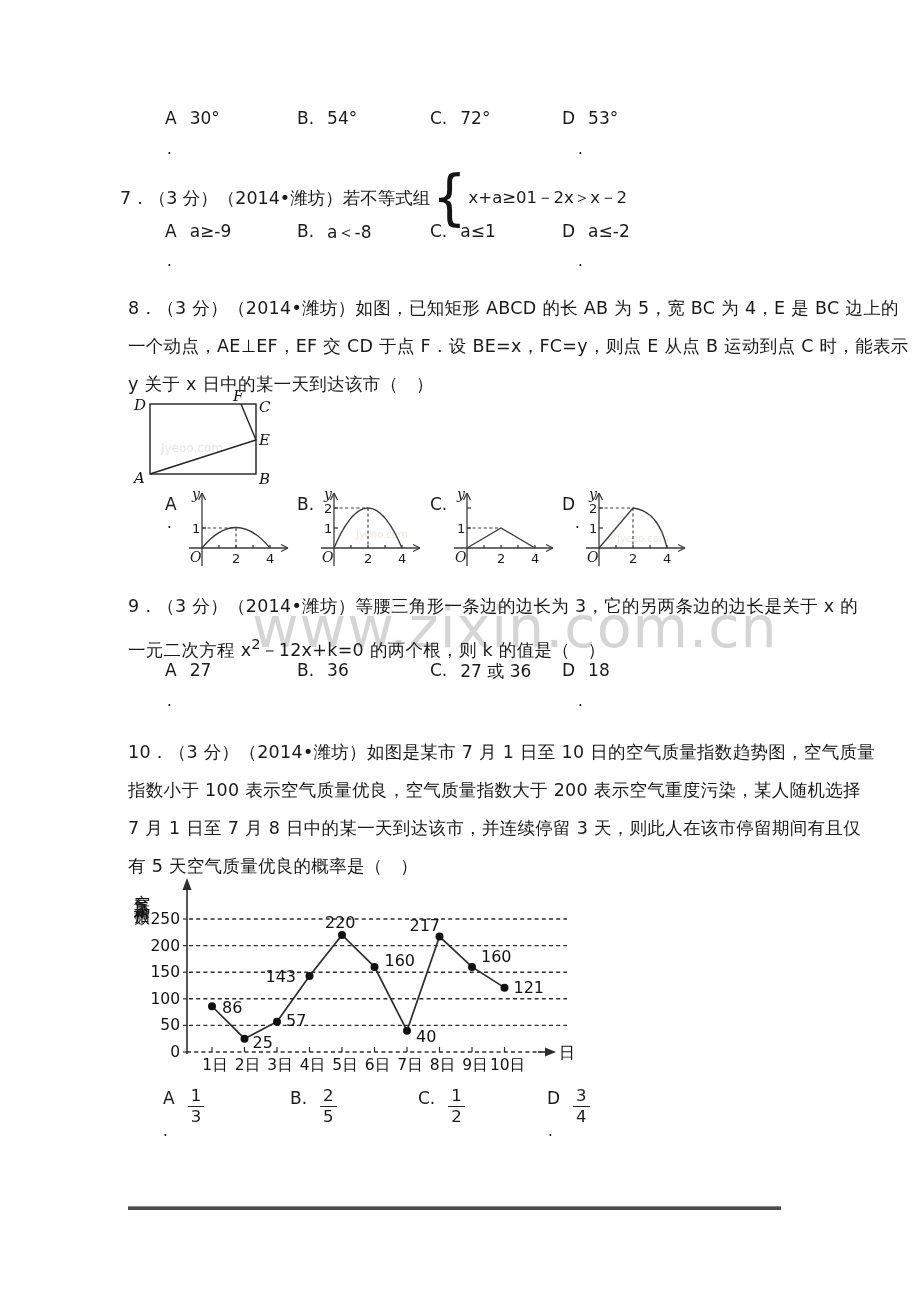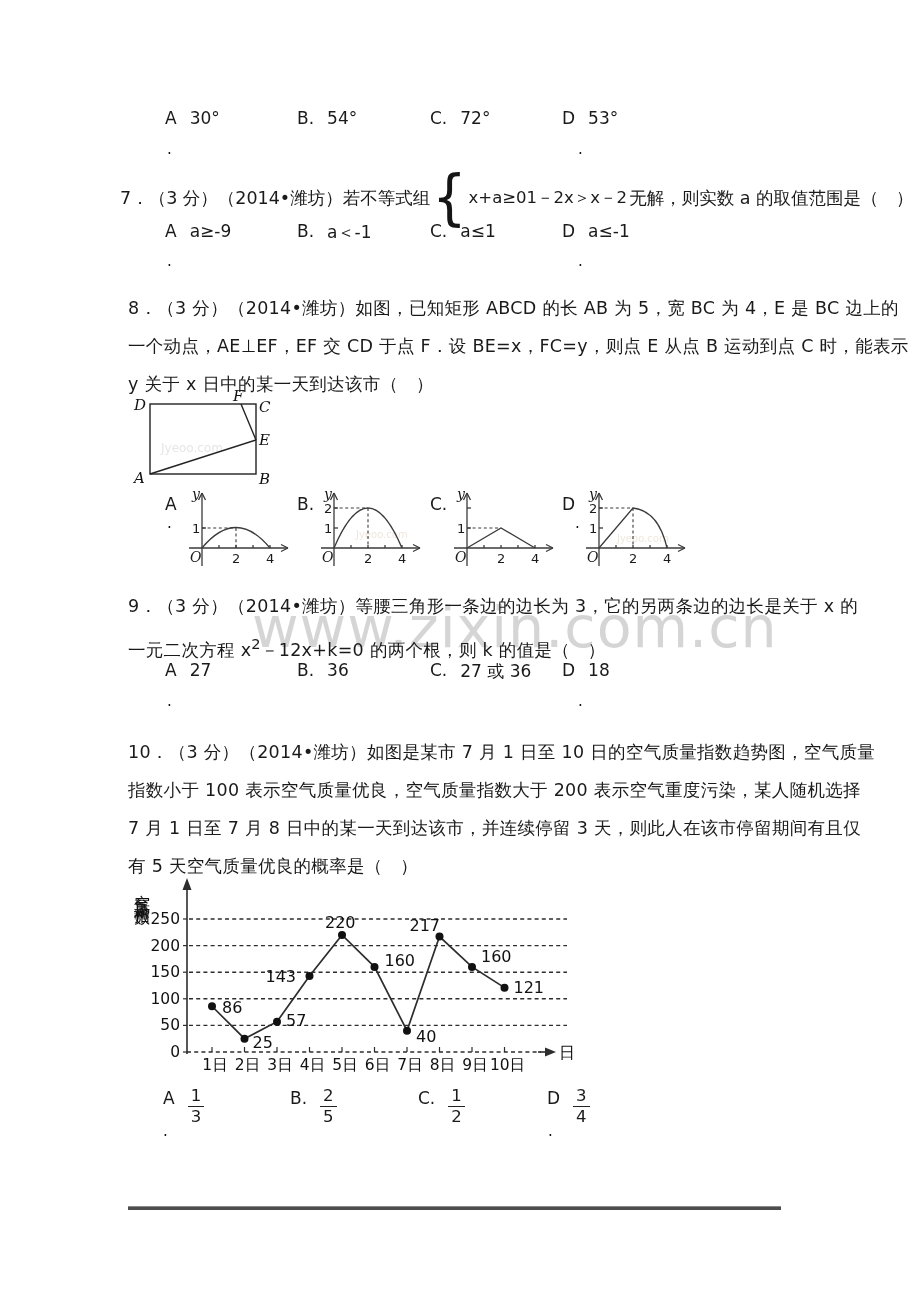--- a/index.html
+++ b/index.html
@@ -91,38 +91,37 @@
 
 <div class="q7wrap z1">
   <span>7．（3 分）（2014•潍坊）若不等式组</span>
   <span class="ineq">
     <span class="brace">{</span>
     <span class="sys">
       <span>x+a≥0</span>
       <span>1－2x＞x－2</span>
     </span>
   </span>
-  <span>无解，则实数 a 的取值范围是（　）</span>
 </div>
 <div class="optrow z1" style="top:221px">
   <span class="opt p1">
       <span class="lbl">A</span>
       <span class="val">a≥-9</span>
     </span>
   <span class="opt p2">
       <span class="lbl">B.</span>
-      <span class="val">a＜-1</span>
+      <span class="val">a＜-8</span>
     </span>
   <span class="opt p3">
       <span class="lbl">C.</span>
       <span class="val">a≤1</span>
     </span>
   <span class="opt p4">
       <span class="lbl">D</span>
-      <span class="val">a≤-1</span>
+      <span class="val">a≤-2</span>
     </span>
 </div>
 <div class="dotrow z1" style="top:252px">
   <span class="d1">.</span>
     <span class="d2">.</span>
 </div>
 
 <div class="qline z1" style="top:288px">8．（3 分）（2014•潍坊）如图，已知矩形 ABCD 的长 AB 为 5，宽 BC 为 4，E 是 BC 边上的</div>
 <div class="qline z1" style="top:326px">一个动点，AE⊥EF，EF 交 CD 于点 F．设 BE=x，FC=y，则点 E 从点 B 运动到点 C 时，能表示</div>
 <div class="qline z1" style="top:364px">y 关于 x 日中的某一天到达该市（　）</div>

